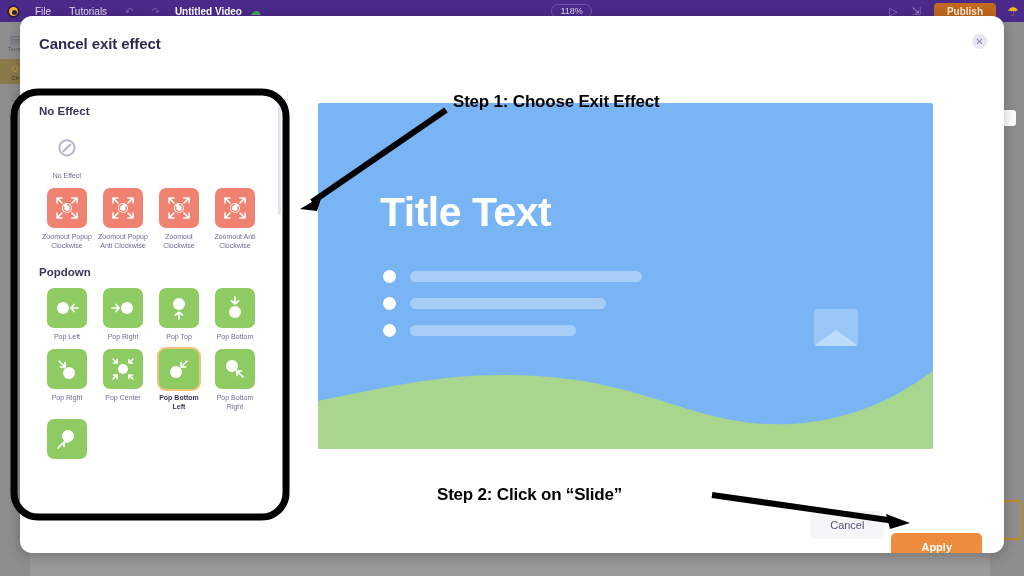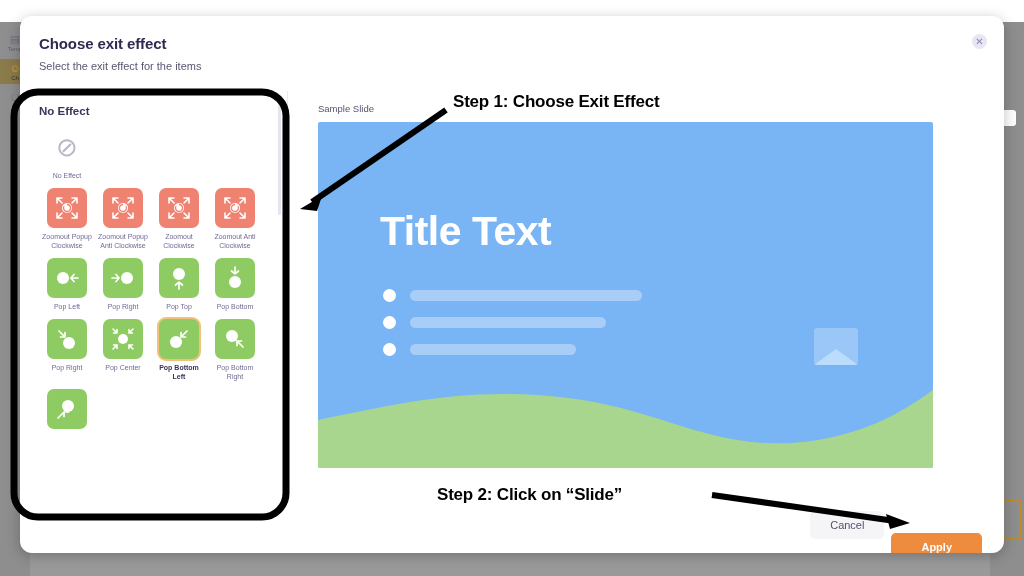--- a/index.html
+++ b/index.html
@@ -206,25 +206,42 @@
     <div class="sb-item active">
       <span class="gl">☺</span>
       <span>Ch</span>
     </div>
     <div class="sb-item">
       <span class="gl">□</span>
       <span>Pr</span>
     </div>
   </div>
 
+  <div class="app-topbar">
+    <div class="logo">
+        <div class="logo-dot"></div>
+      </div>
+    <div class="tb-item">File</div>
+    <div class="tb-item">Tutorials</div>
+    <div class="tb-item muted">↶</div>
+    <div class="tb-item muted">↷</div>
+    <div class="tb-title">Untitled Video</div>
+    <div class="tb-cloud">☁</div>
+    <div class="tb-spacer"></div>
+    <div class="tb-zoom">118%</div>
+    <div class="tb-spacer"></div>
+    <div class="tb-ic">▷</div>
+    <div class="tb-ic">⇲</div>
+    <div class="tb-publish">Publish</div>
+    <div class="tb-avatar">☂</div>
+  </div>
 
   <div class="modal">
     <div class="modal-head">
-      <div class="modal-title">Choose exit effect</div>
-      <div class="modal-sub">Select the exit effect for the items</div>
+      <div class="modal-title">Cancel exit effect</div>
     </div>
     <div class="modal-close">✕</div>
 
     <div class="modal-body">
 
       <div class="effects-panel">
         <div class="panel-scrollbar"></div>
 
         <div class="group-title first">No Effect</div>
         <div class="tiles">
@@ -290,20 +307,21 @@
                     <path d="M27 27 L22 22 M27 22 L27 27 M27 27 L22 27"></path>
                   </g>
                   <circle cx="17" cy="17" r="5" fill="#fff"></circle>
                   <path d="M17 13.5 a3.5 3.5 0 1 0 3 1.8" stroke="#f08272" stroke-width="1.3" fill="none"></path>
                 </svg>
             </div>
             <div class="lbl">Zoomout Anti Clockwise</div>
           </div>
         </div>
 
+        <div class="group-title">Popdown</div>
         <div class="tiles">
           <div class="tile">
             <div class="sw pop">
               <svg class="svgico" viewBox="0 0 34 34">
                   <circle cx="13" cy="17" r="6" fill="#fff"></circle>
                   <path d="M28 17 L21 17 M24 13.5 L21 17 L24 20.5" stroke="#fff" stroke-width="1.7" fill="none" stroke-linecap="round"></path>
                 </svg>
             </div>
             <div class="lbl">Pop Left</div>
           </div>
@@ -382,21 +400,20 @@
                   <circle cx="18" cy="14" r="6" fill="#fff"></circle>
                   <path d="M8 26 L14 20 M14 24.5 L14 20 L18.5 20" stroke="#fff" stroke-width="1.7" fill="none" stroke-linecap="round"></path>
                 </svg>
             </div>
             <div class="lbl"></div>
           </div>
         </div>
       </div>
 
       <div class="preview">
-        <div class="preview-label">Sample Slide</div>
         <div class="slide">
           <div class="slide-title">Title Text</div>
           <div class="bullets">
             <div class="bullet-row">
               <div class="bullet-dot"></div>
               <div class="bullet-bar" id="bb0" style="width: 232px;"></div>
             </div>
             <div class="bullet-row">
               <div class="bullet-dot"></div>
               <div class="bullet-bar" id="bb1" style="width: 196px;"></div>

